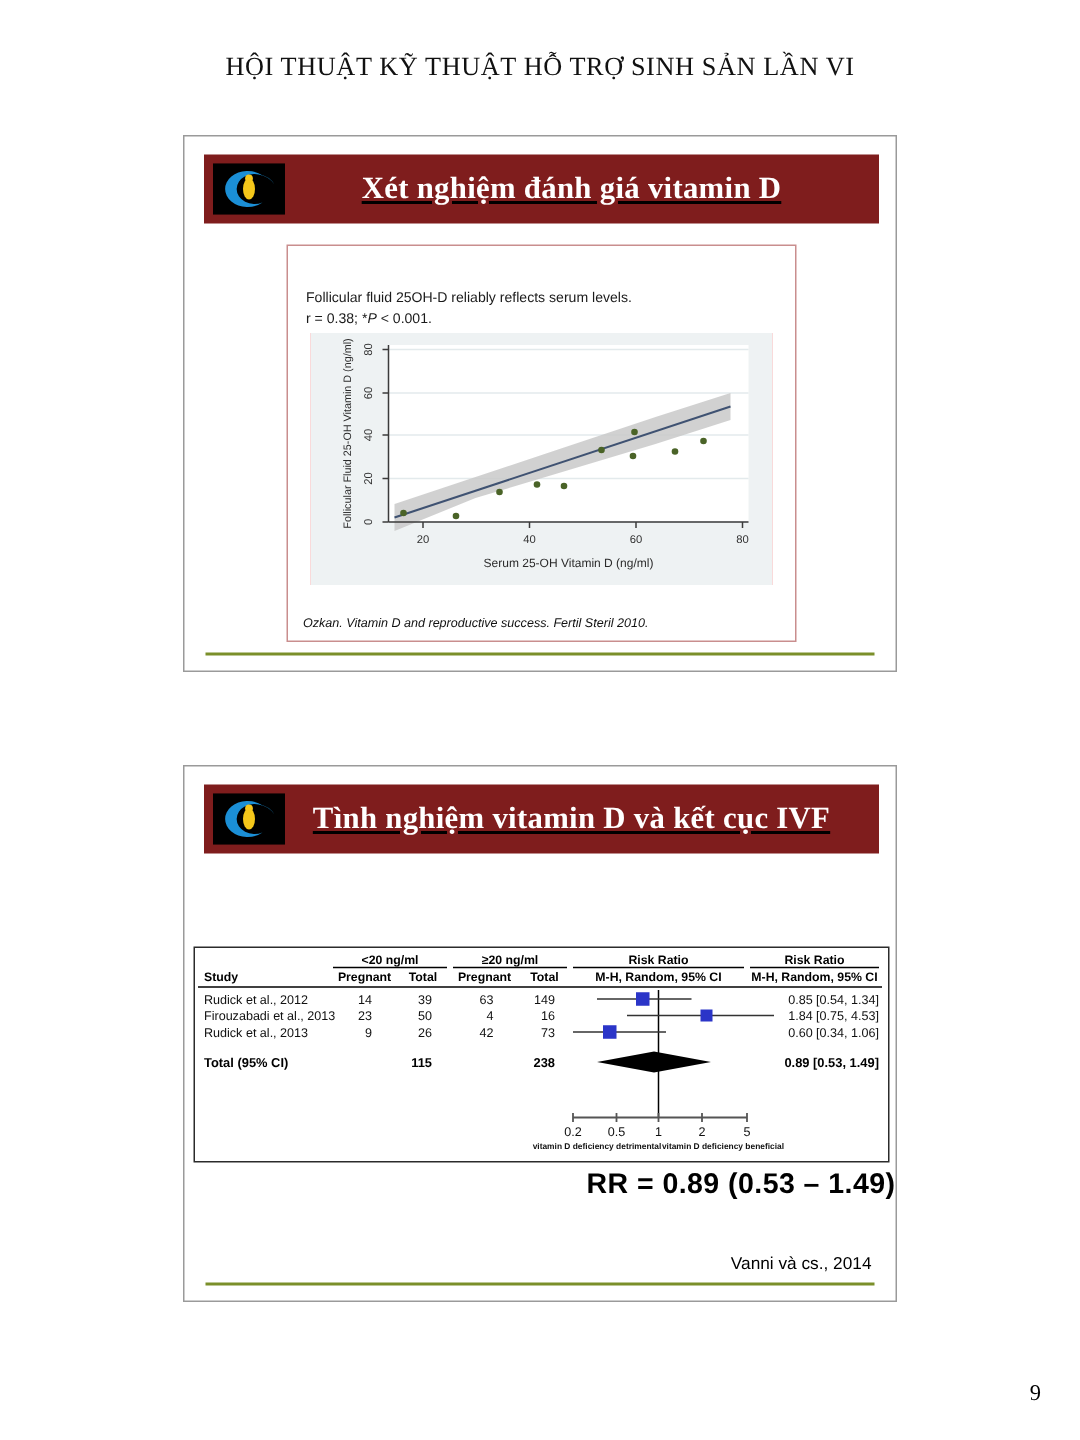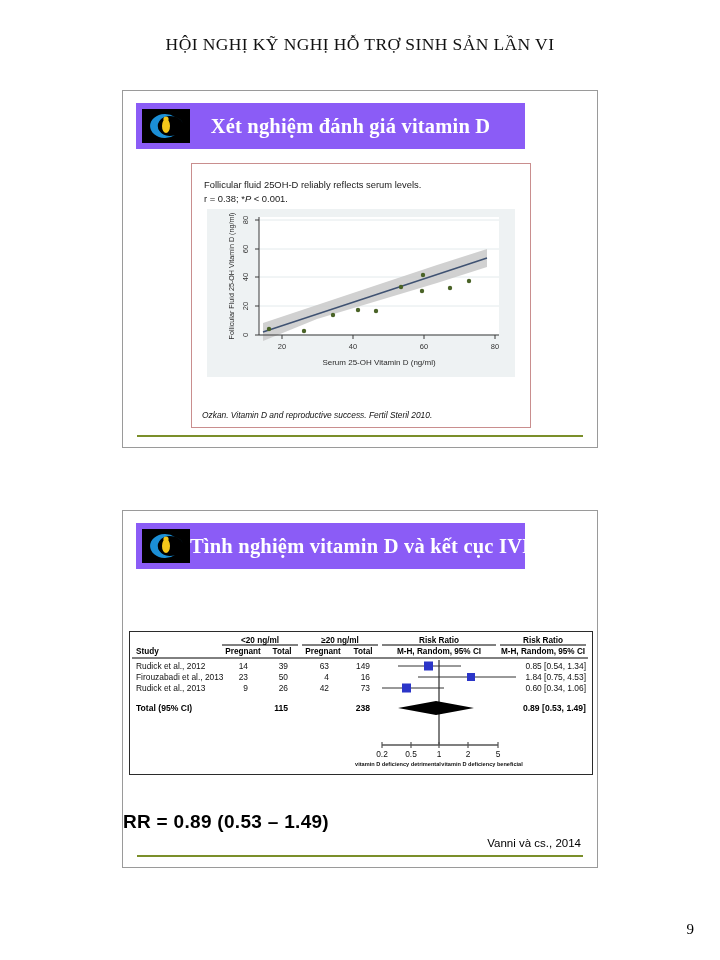--- a/index.html
+++ b/index.html
@@ -35,23 +35,23 @@
     position:absolute;
     background:#fff;
     border:1px solid #9a9a9a;
   }
   #slide-1{ left:122px; top:90px; width:476px; height:358px; }
   #slide-2{ left:122px; top:510px; width:476px; height:358px; }
 
   
   .title-bar{
     position:absolute; left:13px; top:12px;
-    width:389px; height:46px;
-    background:#8b5cf6;
-    display:flex; align-items:center;
+    width:450px; height:46px;
+    background:#7f1d1d;
+    display:flex; align-items:center;text-decoration:underline;
   }
   .logo{
     width:48px; height:34px;
     background:#000;
     margin-left:6px;
     flex:0 0 auto;
     position:relative;
     overflow:hidden;
   }
   .logo svg{ display:block; }
@@ -66,21 +66,21 @@
     padding-right:14px;
     white-space:nowrap;
   }
 
   
   .fig-frame{
     position:absolute; left:68px; top:72px;
     width:340px; height:265px;
     border:1px solid #c98e8e;
     background:#fff;
-    padding:12px 10px 0 10px;
+    padding:25px 10px 0 10px;
   }
   .fig-caption{
     font-family:"Liberation Sans", sans-serif;
     font-size:9.4px;
     color:#1a1a1a;
     line-height:1.45;
     margin:2px 0 4px 2px;
   }
   .fig-caption .ital{ font-style:italic; }
 
@@ -114,39 +114,38 @@
   .forest-box{
     position:absolute; left:6px; top:120px;
     width:464px; height:144px;
     border:1px solid #2b2b2b;
     background:#fff;
   }
   .forest-box svg{ display:block; }
 
   .rr-summary{
     position:absolute; left:0; right:0; top:268px;
-    text-align:left;
+    text-align:right;
     font-family:"Liberation Sans", sans-serif;
     font-weight:bold;
     font-size:19px;
     color:#000;
     letter-spacing:.3px;
-    margin-top:32px;
   }
   .slide-footer{
     position:absolute; right:16px; bottom:18px;
     font-family:"Liberation Sans", sans-serif;
     font-size:11.5px;
     color:#000;
   }
 </style>
 </head>
 <body>
 
-<div class="page-header">HỘI NGHỊ KỸ NGHỊ HỖ TRỢ SINH SẢN LẦN VI</div>
+<div class="page-header">HỘI THUẬT KỸ THUẬT HỖ TRỢ SINH SẢN LẦN VI</div>
 
 <div class="slide" id="slide-1">
 
   <div class="title-bar">
     <div class="logo">
       <svg width="48" height="34" viewBox="0 0 48 34">
         <rect x="0" y="0" width="48" height="34" fill="#000000"></rect>
         <path d="M33 8 A12 10 0 1 0 33 26 A15 12 0 1 1 33 8 Z" fill="#1b8fd6"></path>
         <path d="M30 7 A16 12 0 0 1 41 14 A18 13 0 0 0 30 7 Z" fill="#1b8fd6"></path>
         <ellipse cx="24" cy="17" rx="4" ry="7" fill="#f5c71a"></ellipse>

